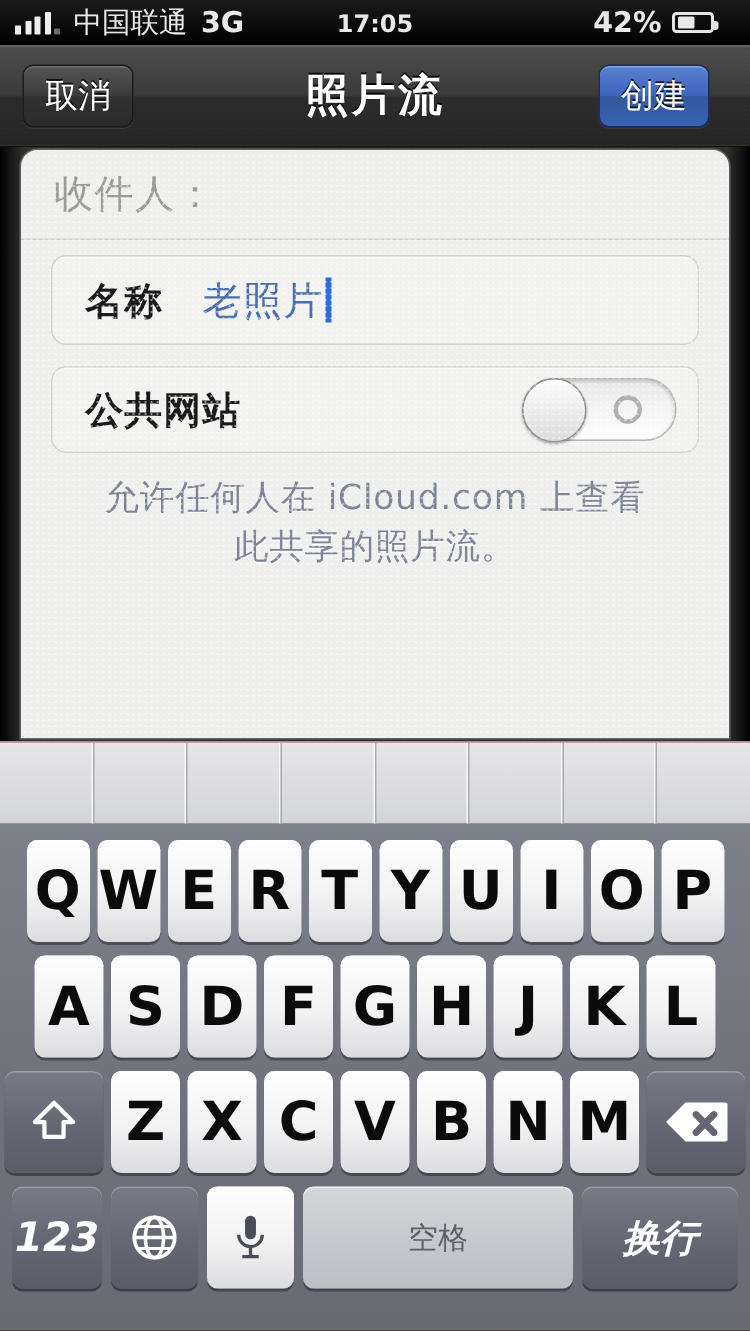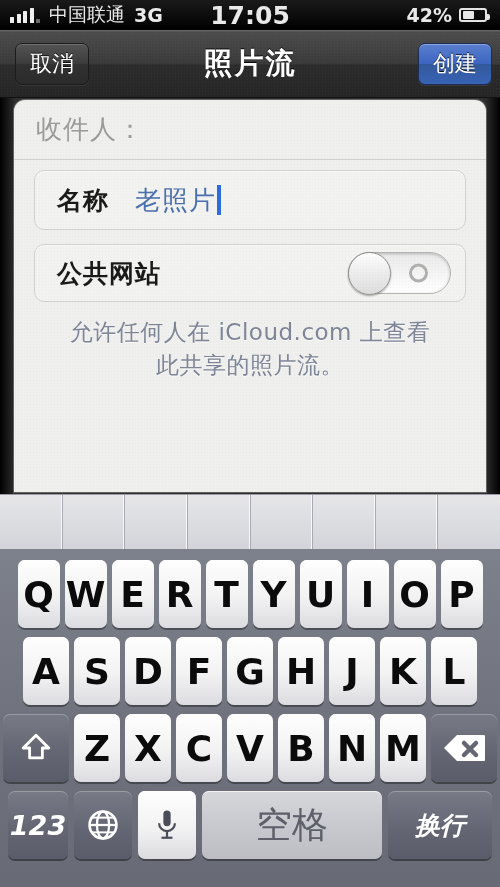--- a/index.html
+++ b/index.html
@@ -23,24 +23,24 @@
   .bars i { display:block; width:4px; background:#eee; border-radius:0.5px; }
   .bars i:nth-child(1){height:6px}
   .bars i:nth-child(2){height:9px}
   .bars i:nth-child(3){height:12px}
   .bars i:nth-child(4){height:15px}
   .bars i:nth-child(5){height:4px;background:#6a6a6a}
   .sb-carrier { font-size:19px; letter-spacing:0px; font-weight:500;}
   .sb-net { font-size:19px; font-weight:bold; }
   .sb-time {
     position:absolute; left:0; right:0; text-align:center;
-    font-size:25px; font-weight:bold; pointer-events:none;
+    font-size:16px; font-weight:bold; pointer-events:none;
   }
   .sb-right {
-    margin-left:auto; display:flex; align-items:center; gap:7px; padding-right:13px;
+    margin-left:auto; display:flex; align-items:center; gap:7px; padding-right:24px;
   }
   .battery { position:relative; width:28px; height:14px; border:2px solid #e4e4e4;
     border-radius:3px; display:flex; align-items:center; }
   .battery::after { content:""; position:absolute; right:-5px; top:4px; width:3px; height:6px;
     background:#e4e4e4; border-radius:0 2px 2px 0; }
   .battery i { display:block; height:8px; width:11px; background:#e8e8e8; margin-left:1.5px; border-radius:1px;}
 
   
   .navbar {
     position:absolute; left:0; top:30px; width:500px; height:68px;
@@ -62,21 +62,21 @@
   .nav-btn {
     position:relative; z-index:2;
     height:42px; min-width:72px; padding:0 14px;
     border-radius:7px; display:flex; align-items:center; justify-content:center;
     color:#fff; font-size:22px; font-weight:500;
     text-shadow:0 -1px 0 rgba(0,0,0,.8);
     border:1px solid #1b1b1b;
     box-shadow:inset 0 1px 0 rgba(255,255,255,.17), 0 1px 0 rgba(255,255,255,.08);
   }
   .nav-cancel { margin-left:15px; background:linear-gradient(#545454,#3b3b3b 50%,#313131 51%,#2b2b2b); }
-  .nav-create { margin-left:auto; margin-right:8px;
+  .nav-create { margin-left:auto; margin-right:27px;
     background:linear-gradient(#5a7fd0,#3c65bf 50%,#33599c 51%,#3862b4);
     border:1px solid #1c2d55;
     box-shadow:inset 0 1px 0 rgba(255,255,255,.3), 0 1px 0 rgba(255,255,255,.08);
   }
 
   
   .panel-wrap{
     position:absolute; left:0; top:98px; width:500px; height:396px;
     background:#1d1d1d;
   }
@@ -189,21 +189,21 @@
   .key.wide{ width:46px; }
   .key.dark{
     background:linear-gradient(#787b86,#646773 55%,#5a5d69);
     color:#fff; box-shadow:0 2px 0 rgba(0,0,0,.4), inset 0 1px 0 rgba(255,255,255,.25);font-style:italic;
   }
   .key.shift{ width:66px; }
   .key.del{ width:66px; }
   .key.num{ width:60px; font-size:27px; }
   .key.globe{ width:58px; }
   .key.mic{ width:58px; }
-  .key.space{ flex:1; max-width:240px; font-size:36px; color:#5d6069; font-weight:500;
+  .key.space{ flex:1; max-width:240px; font-size:20px; color:#5d6069; font-weight:500;
     background:linear-gradient(#d6d7da,#c6c8cd 55%,#bcbec4);
     box-shadow:0 2px 0 rgba(0,0,0,.35), inset 0 1px 0 rgba(255,255,255,.7);}
   .key.ret{ width:104px; font-size:25px; }
   .r4 { padding:0 8px; }
   .glyph{ display:flex; align-items:center; justify-content:center; }
 </style>
 </head>
 <body>
 
 <div id="screen">

